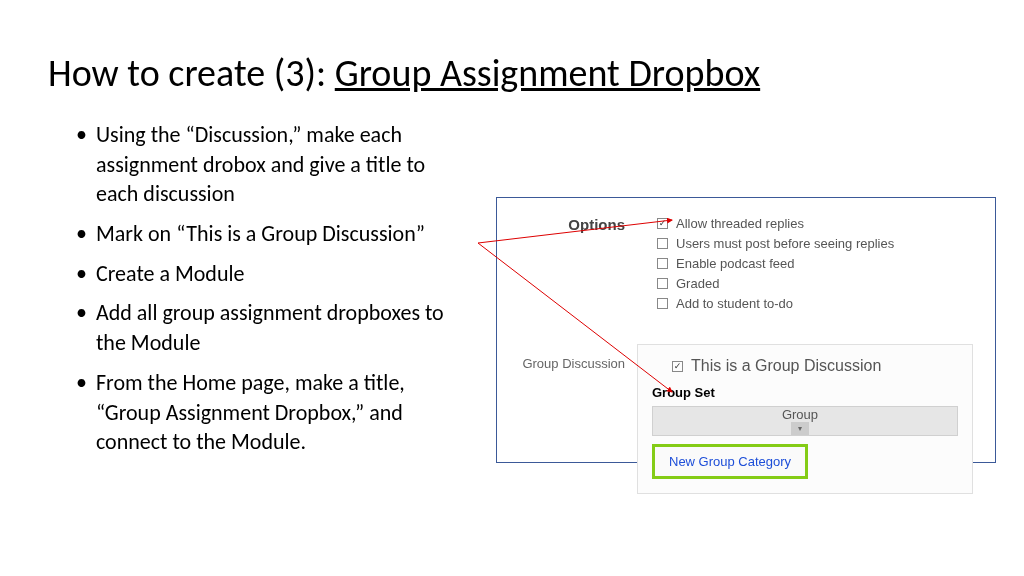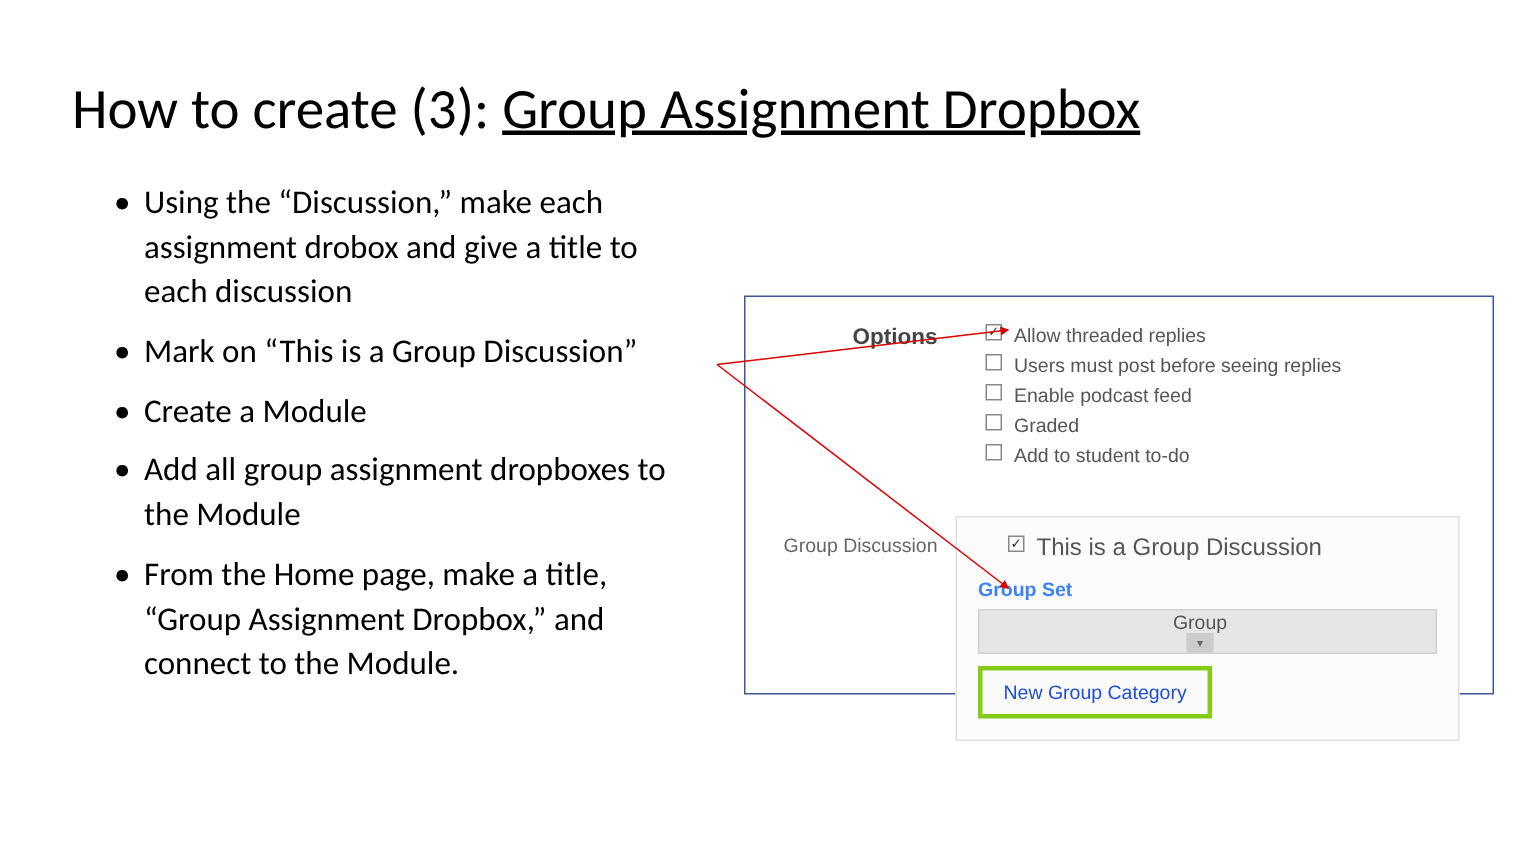--- a/index.html
+++ b/index.html
@@ -60,21 +60,21 @@
       font-size: 15px;
       padding-right: 12px;
     }
     .checklist {
       flex: 1;
       font-size: 13px;
       color: #555;
     }
     .check-item {
       display: flex;
-      align-items: flex-start;
+      align-items: center;
       margin-bottom: 5px;
       padding-left: 20px;
     }
     .checkbox {
       width: 11px;
       height: 11px;
       border: 1px solid #888;
       margin-right: 8px;
       display: inline-flex;
       align-items: center;
@@ -103,21 +103,21 @@
     .group-box {
       flex: 1;
       border: 1px solid #e0e0e0;
       background: #fcfcfc;
       padding: 12px 14px 14px 14px;
       margin-right: 12px;
     }
     .group-set-label {
       font-size: 13px;
       font-weight: 600;
-      color: #3b82f6;
+      color: #000000;
       margin: 10px 0 6px 0;
     }
     .dropdown {
       width: 100%;
       height: 30px;
       background: #e6e6e6;
       border: 1px solid #d0d0d0;
       display: flex;
       align-items: center;
       justify-content: space-between;

